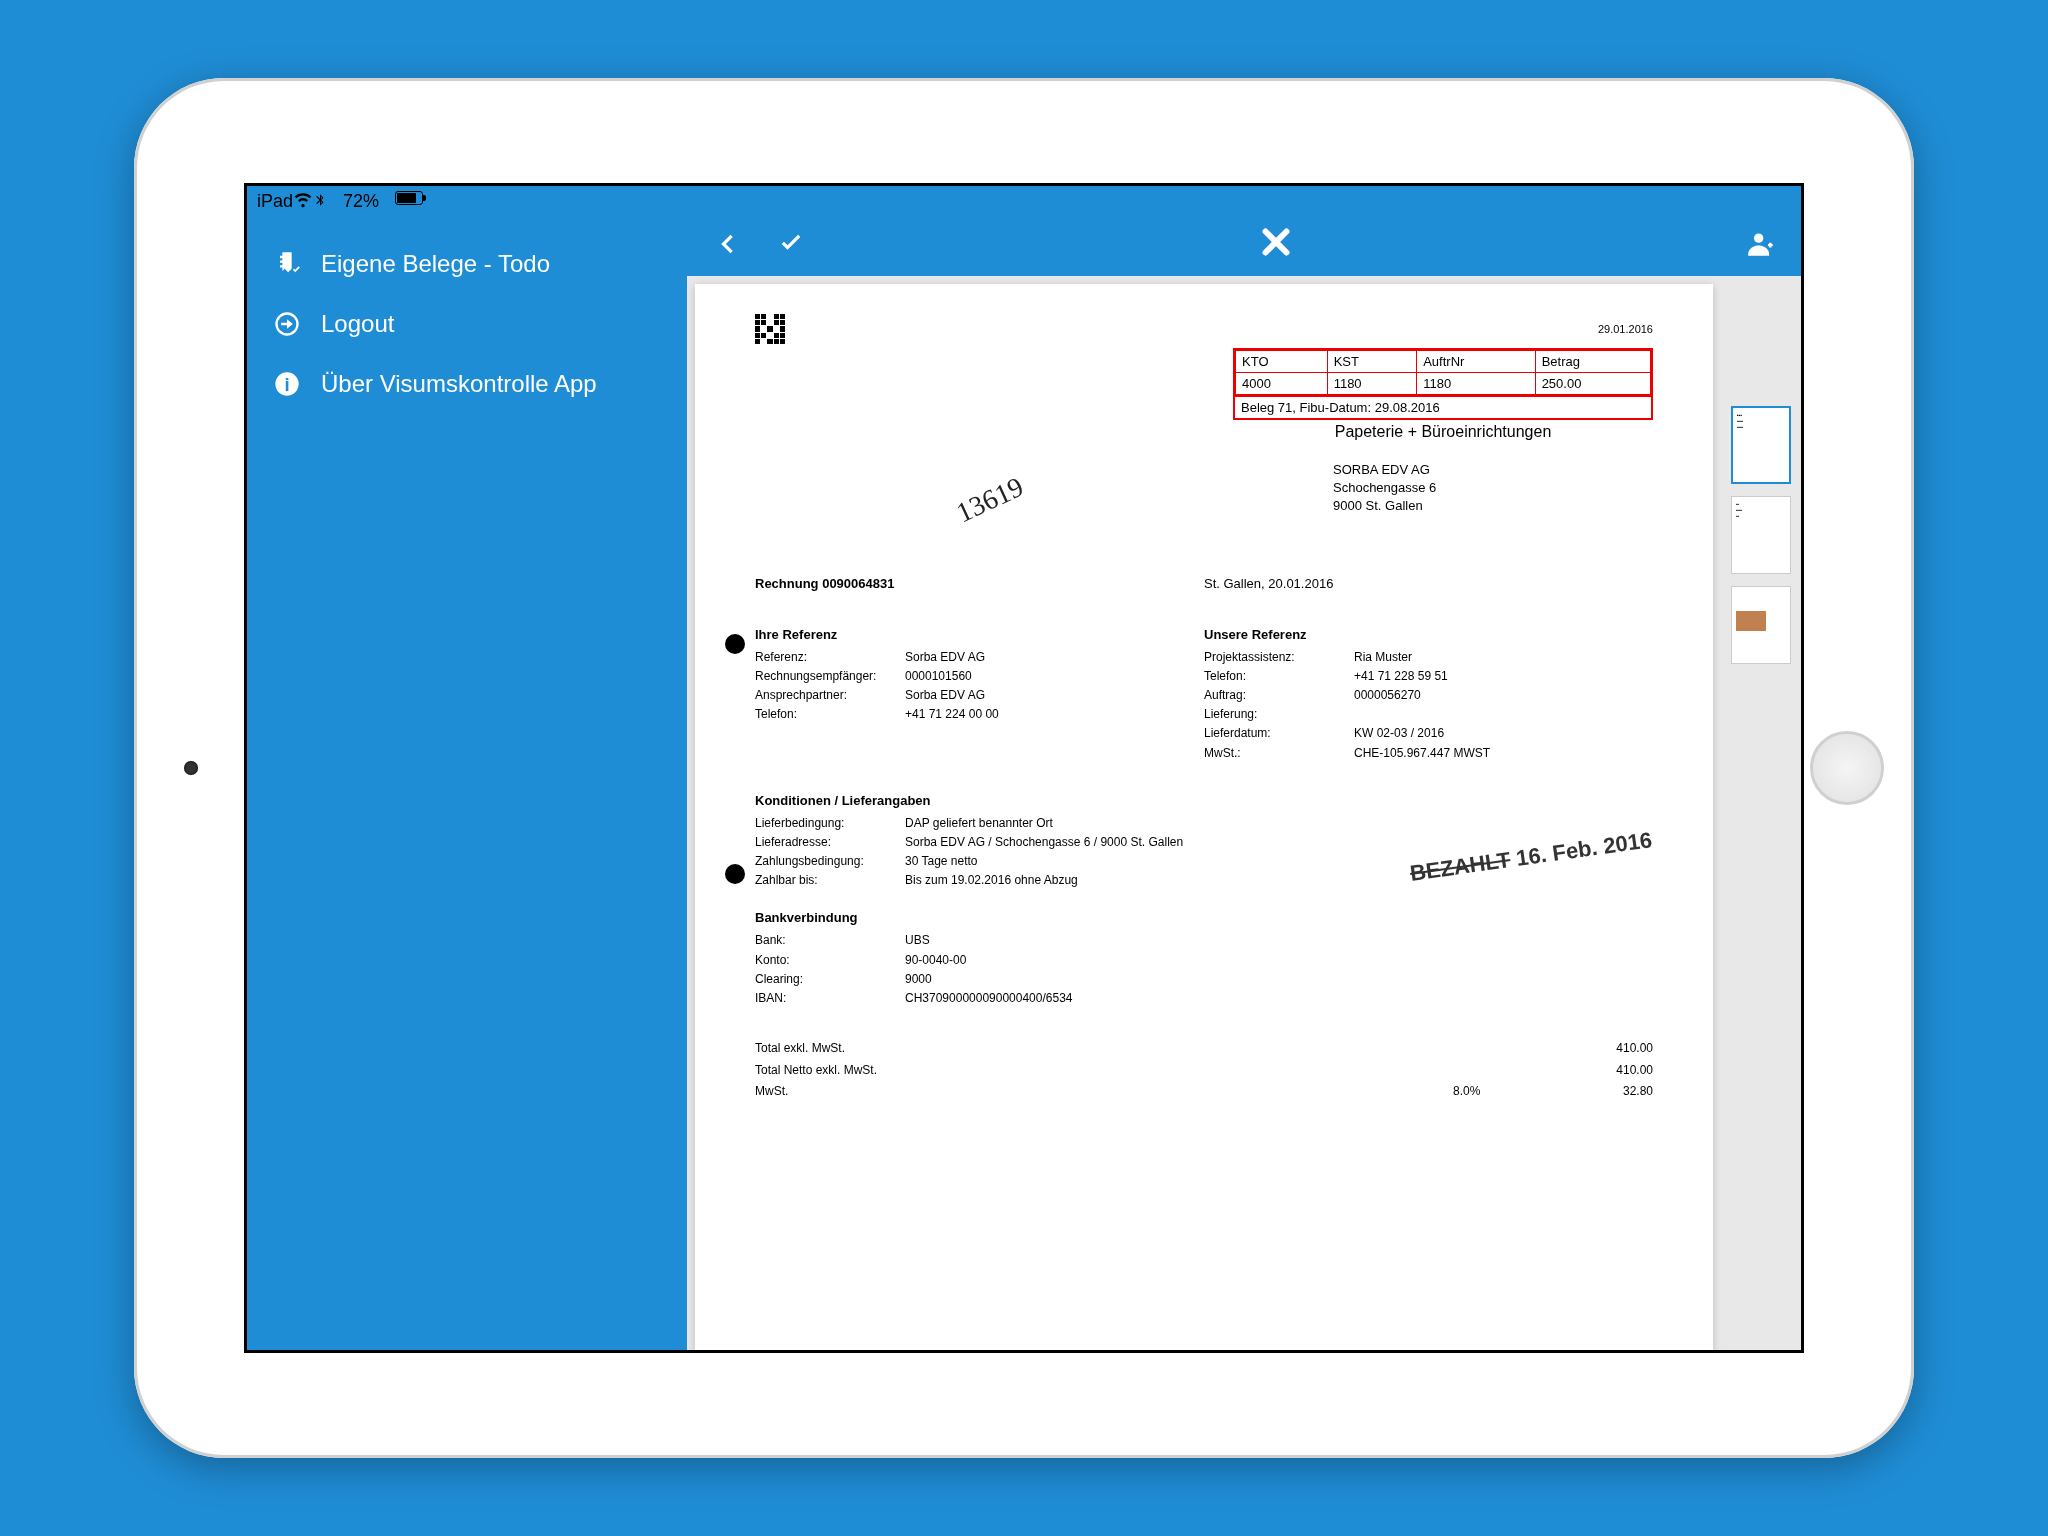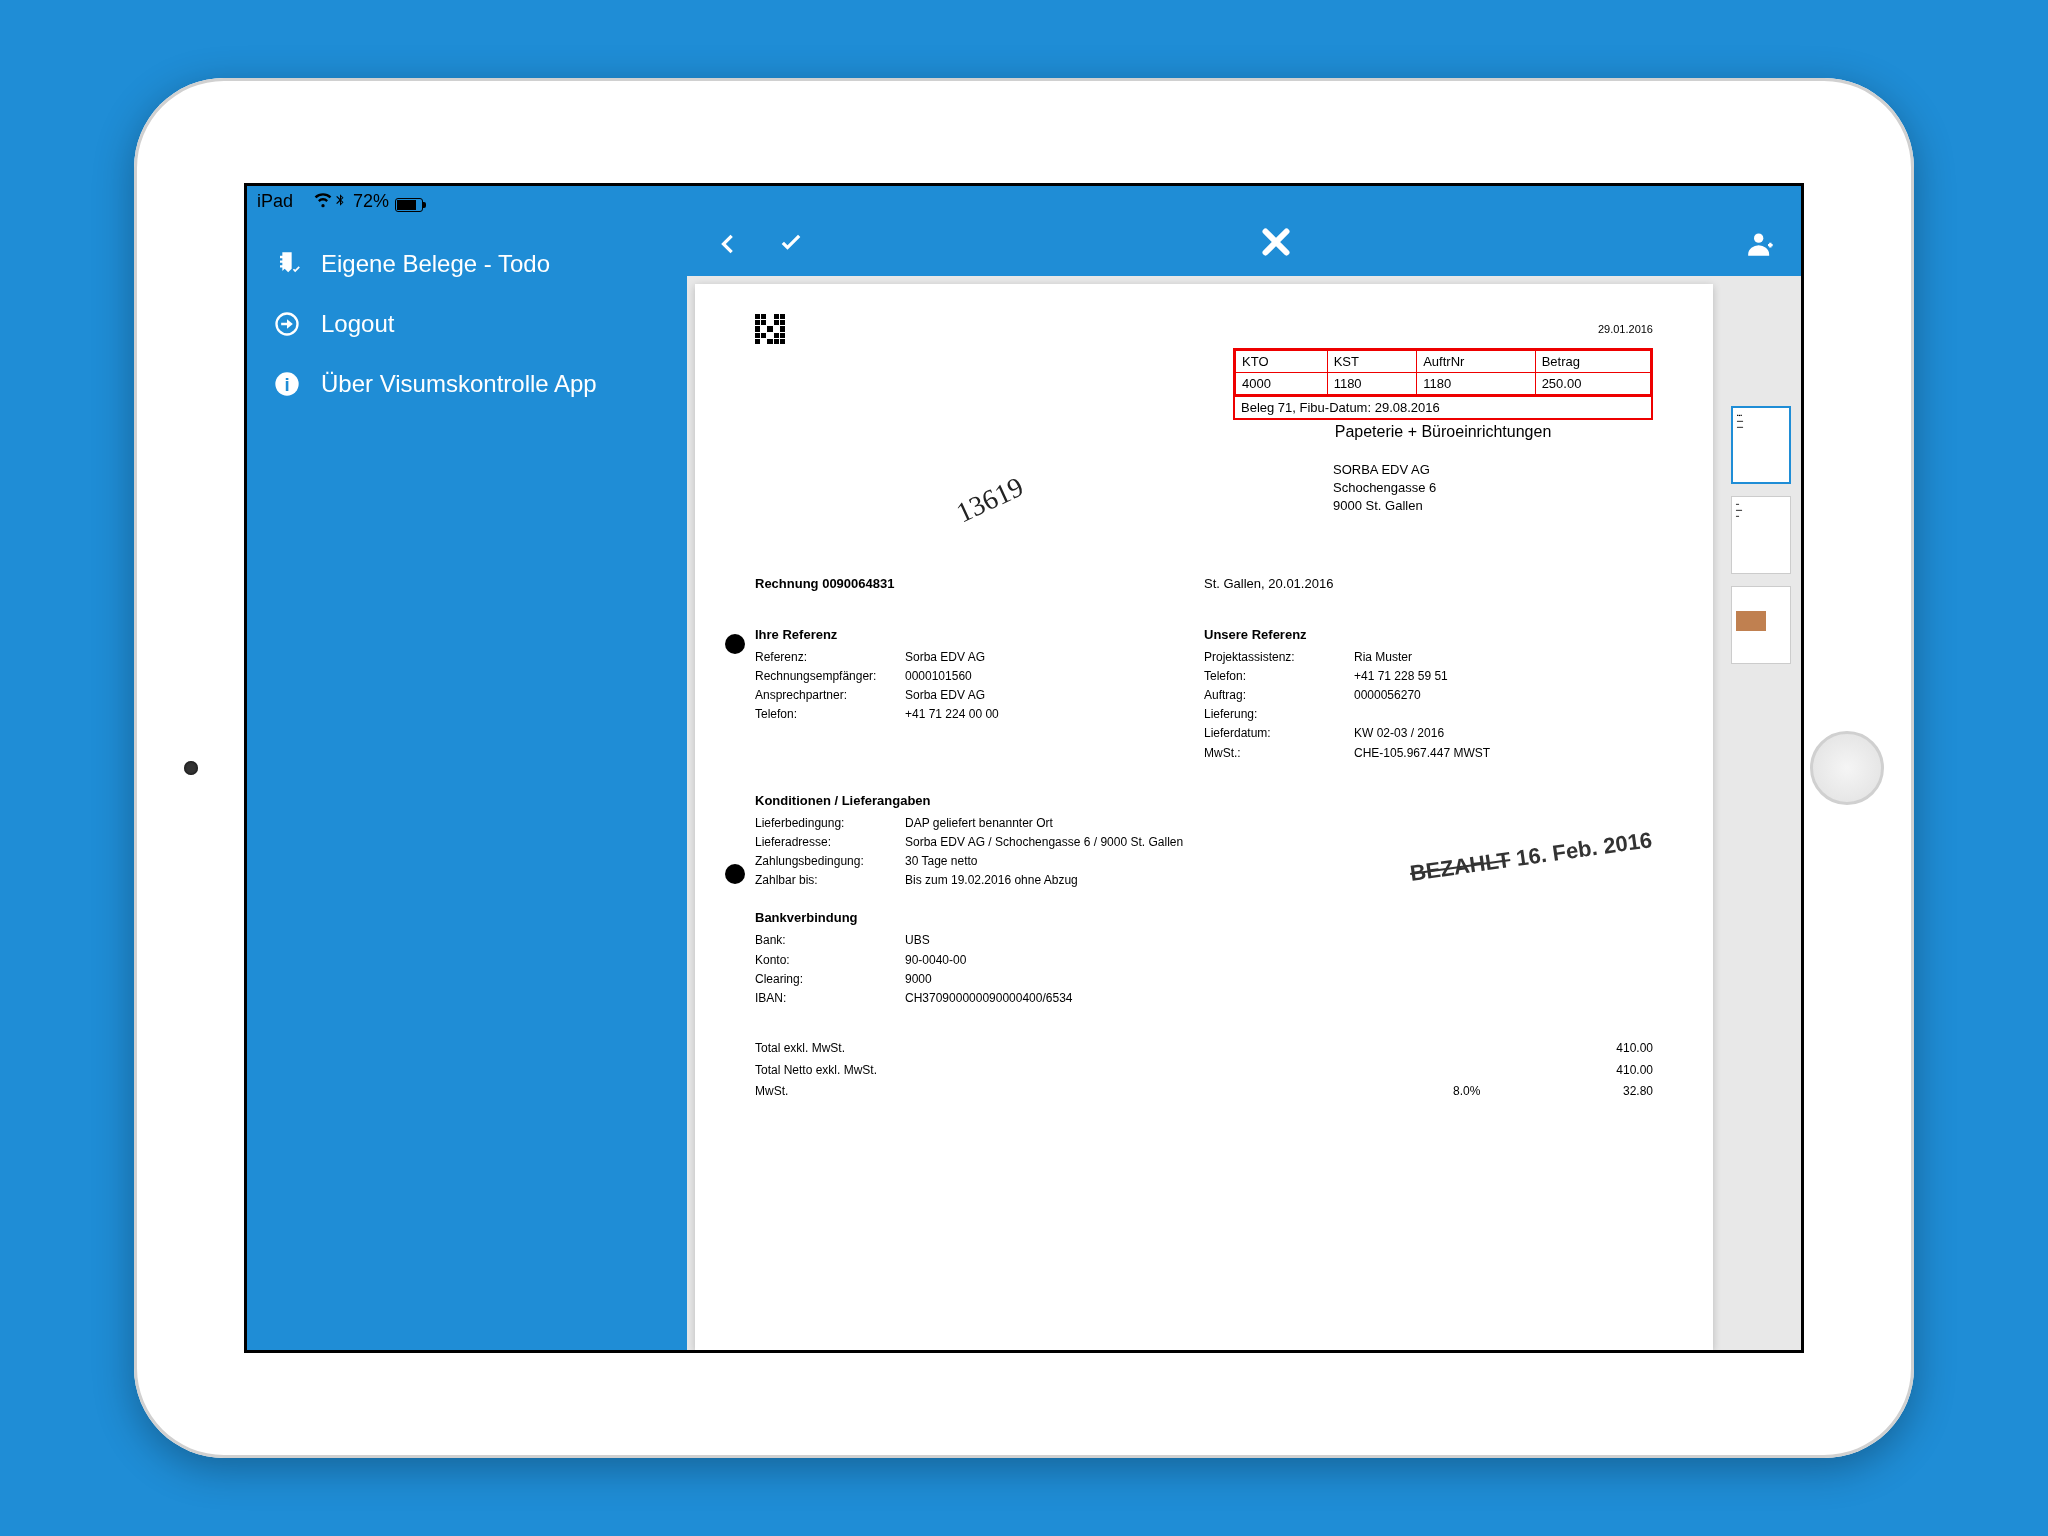--- a/index.html
+++ b/index.html
@@ -2,23 +2,23 @@
 <html><head>
 <meta charset="utf-8">
 <style>
 *{margin:0;padding:0;box-sizing:border-box;font-family:-apple-system,Helvetica,Arial,sans-serif}
 body{background:#1f8dd6;display:flex;align-items:center;justify-content:center;width:2048px;height:1536px}
 .tablet{width:1780px;height:1380px;background:#fff;border-radius:90px;box-shadow:0 10px 40px rgba(0,0,0,0.3),inset 0 0 0 3px #d0d0d0;display:flex;align-items:center;justify-content:center;position:relative}
 .camera{position:absolute;left:50px;top:50%;transform:translateY(-50%);width:14px;height:14px;border-radius:50%;background:#333;box-shadow:inset 0 0 3px #000}
 .home-btn{position:absolute;right:30px;top:50%;transform:translateY(-50%);width:74px;height:74px;border-radius:50%;border:3px solid #d0d0d0;background:radial-gradient(circle,#f5f5f5,#e0e0e0)}
 .screen{width:1560px;height:1170px;border:3px solid #000;background:#fff;display:flex;flex-direction:column;overflow:hidden}
 .status-bar{height:30px;background:#1f8dd6;color:#000;display:flex;align-items:center;padding:0 10px;font-size:18px;font-weight:500}
-.status-left{display:flex;align-items:center;gap:20px}
+.status-left{display:flex;align-items:center;gap:0}
 .status-center{flex:1;text-align:center;font-weight:600}
-.status-right{display:flex;align-items:flex-end;gap:6px}
+.status-right{display:flex;align-items:flex-start;gap:16px}
 .app{flex:1;display:flex;overflow:hidden}
 .sidebar{width:440px;background:#1f8dd6;padding:18px 0}
 .sidebar-item{display:flex;align-items:center;gap:18px;padding:14px 24px;color:#fff;font-size:24px;cursor:pointer}
 .sidebar-item .icon{width:32px;height:32px;display:flex;align-items:center;justify-content:center}
 .main{flex:1;display:flex;flex-direction:column;background:#e8e8e8}
 .toolbar{height:60px;background:#1f8dd6;display:flex;align-items:center;padding:0 20px;gap:24px}
 .toolbar .spacer{flex:1}
 .toolbar-btn{color:#fff;font-size:36px;cursor:pointer;width:40px;text-align:center}
 .content{flex:1;display:flex;background:#e8e8e8;overflow:hidden}
 .doc-wrap{flex:1;padding:8px 8px 0 8px;overflow:hidden}

